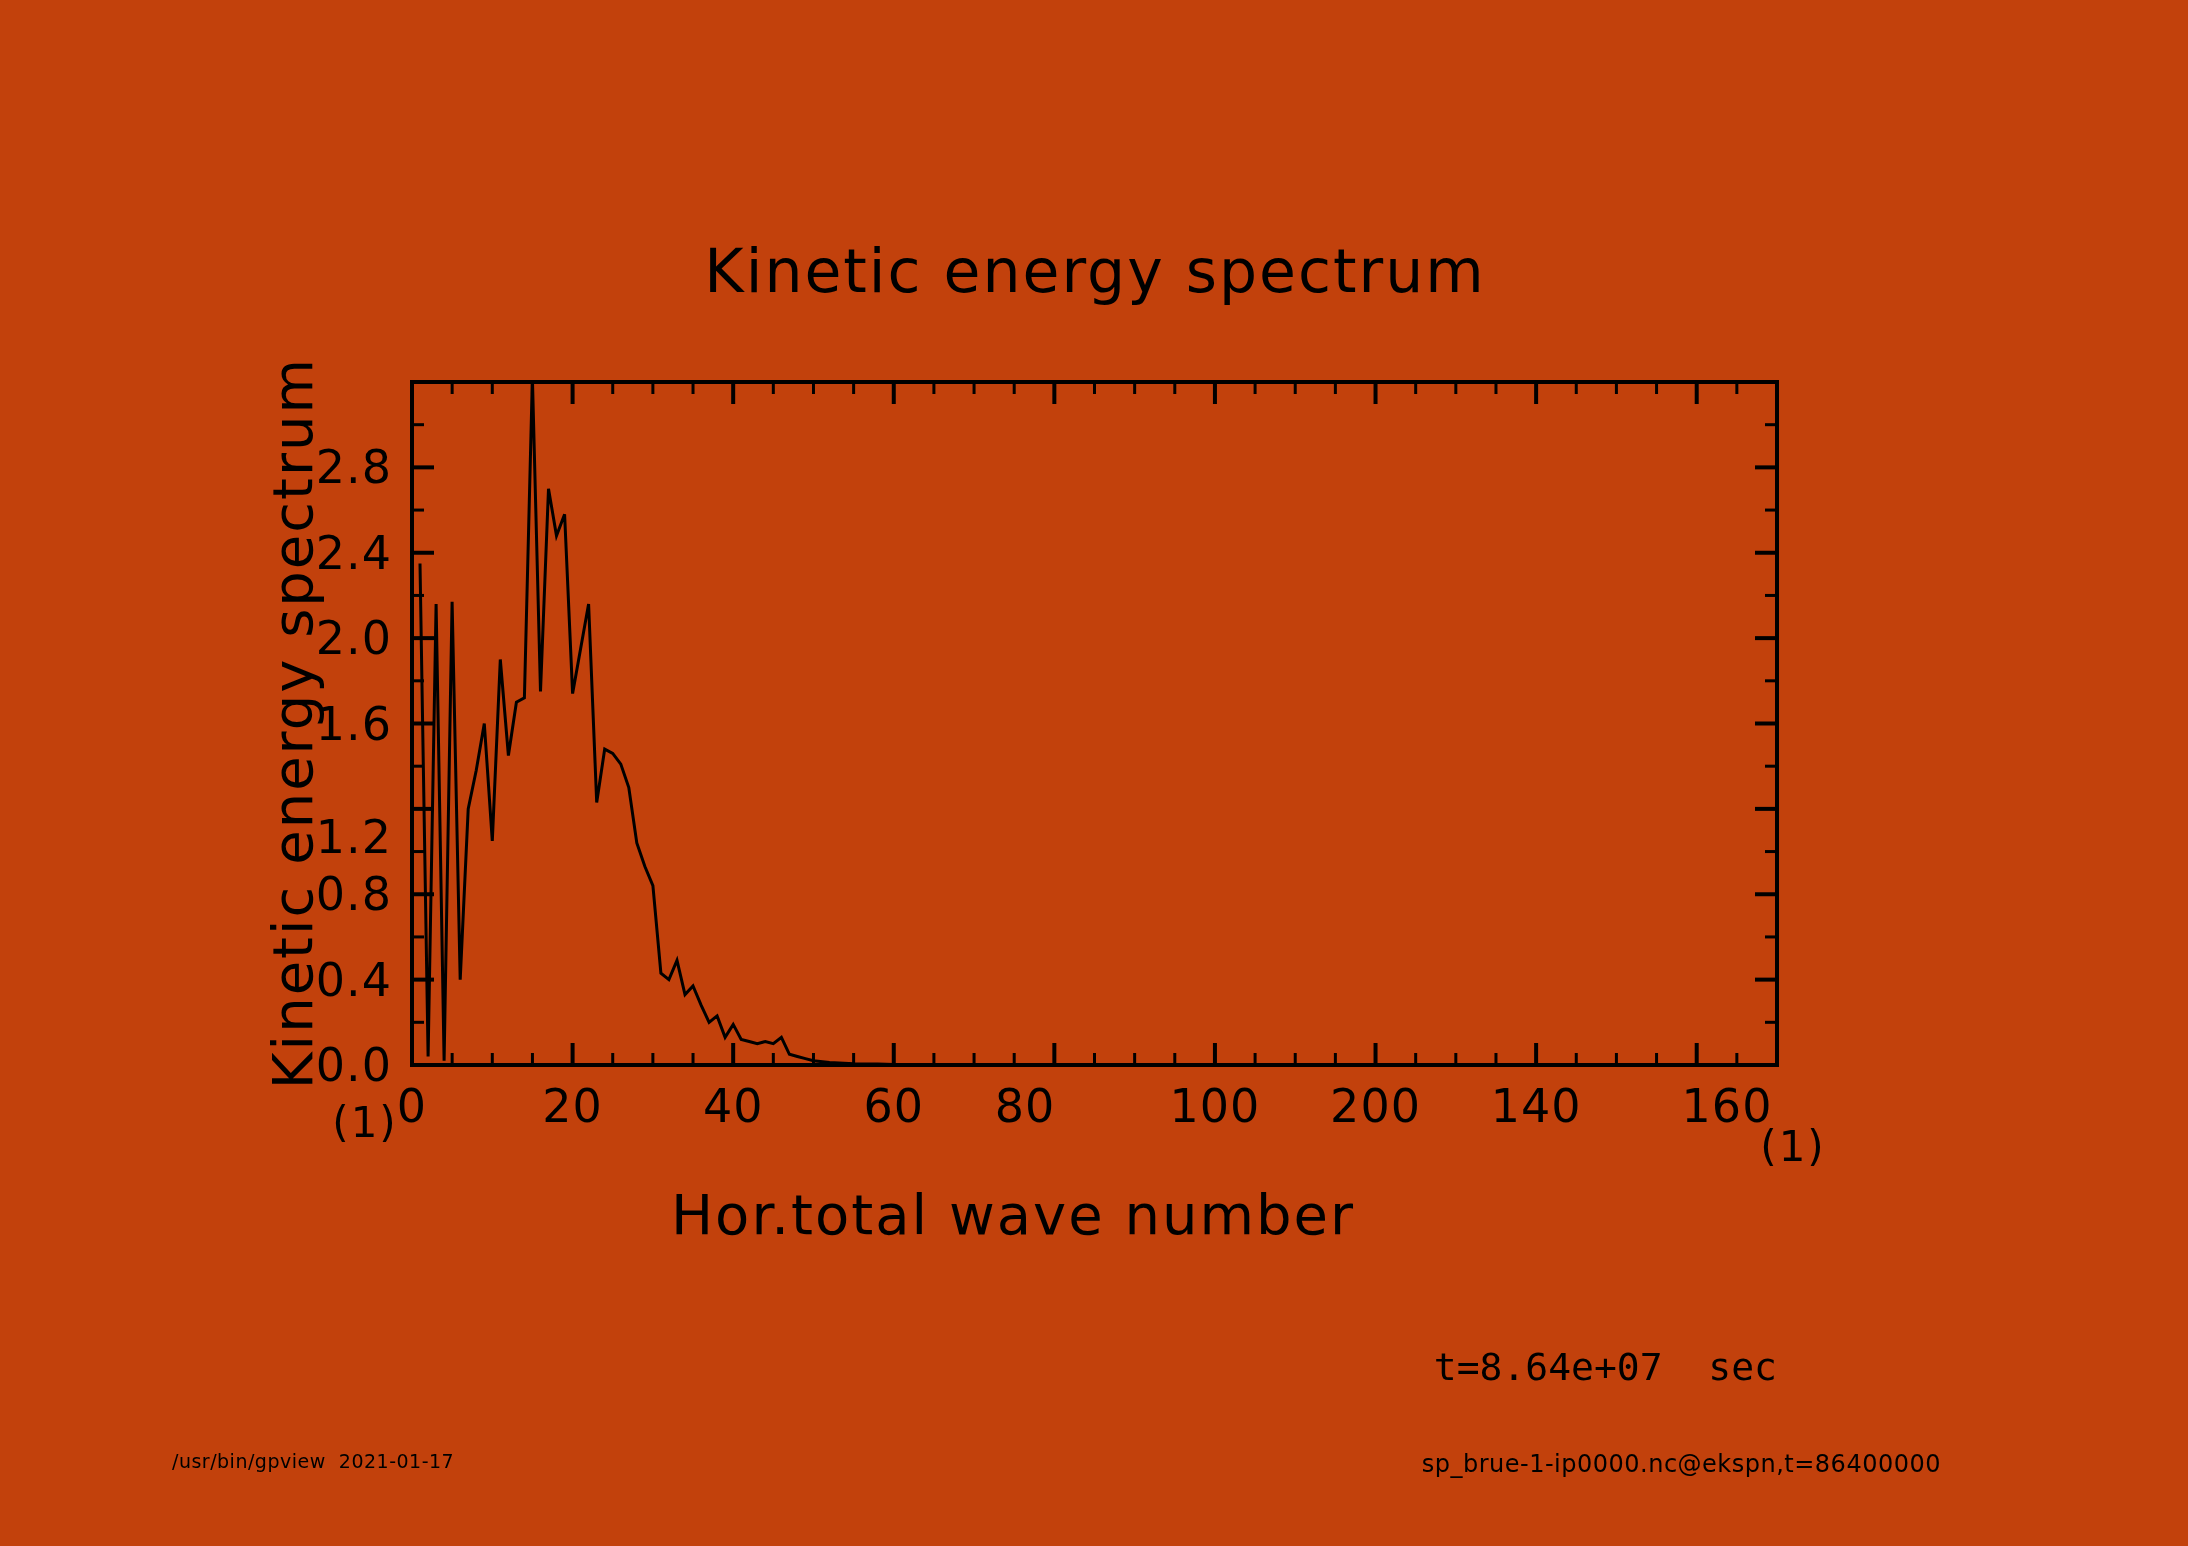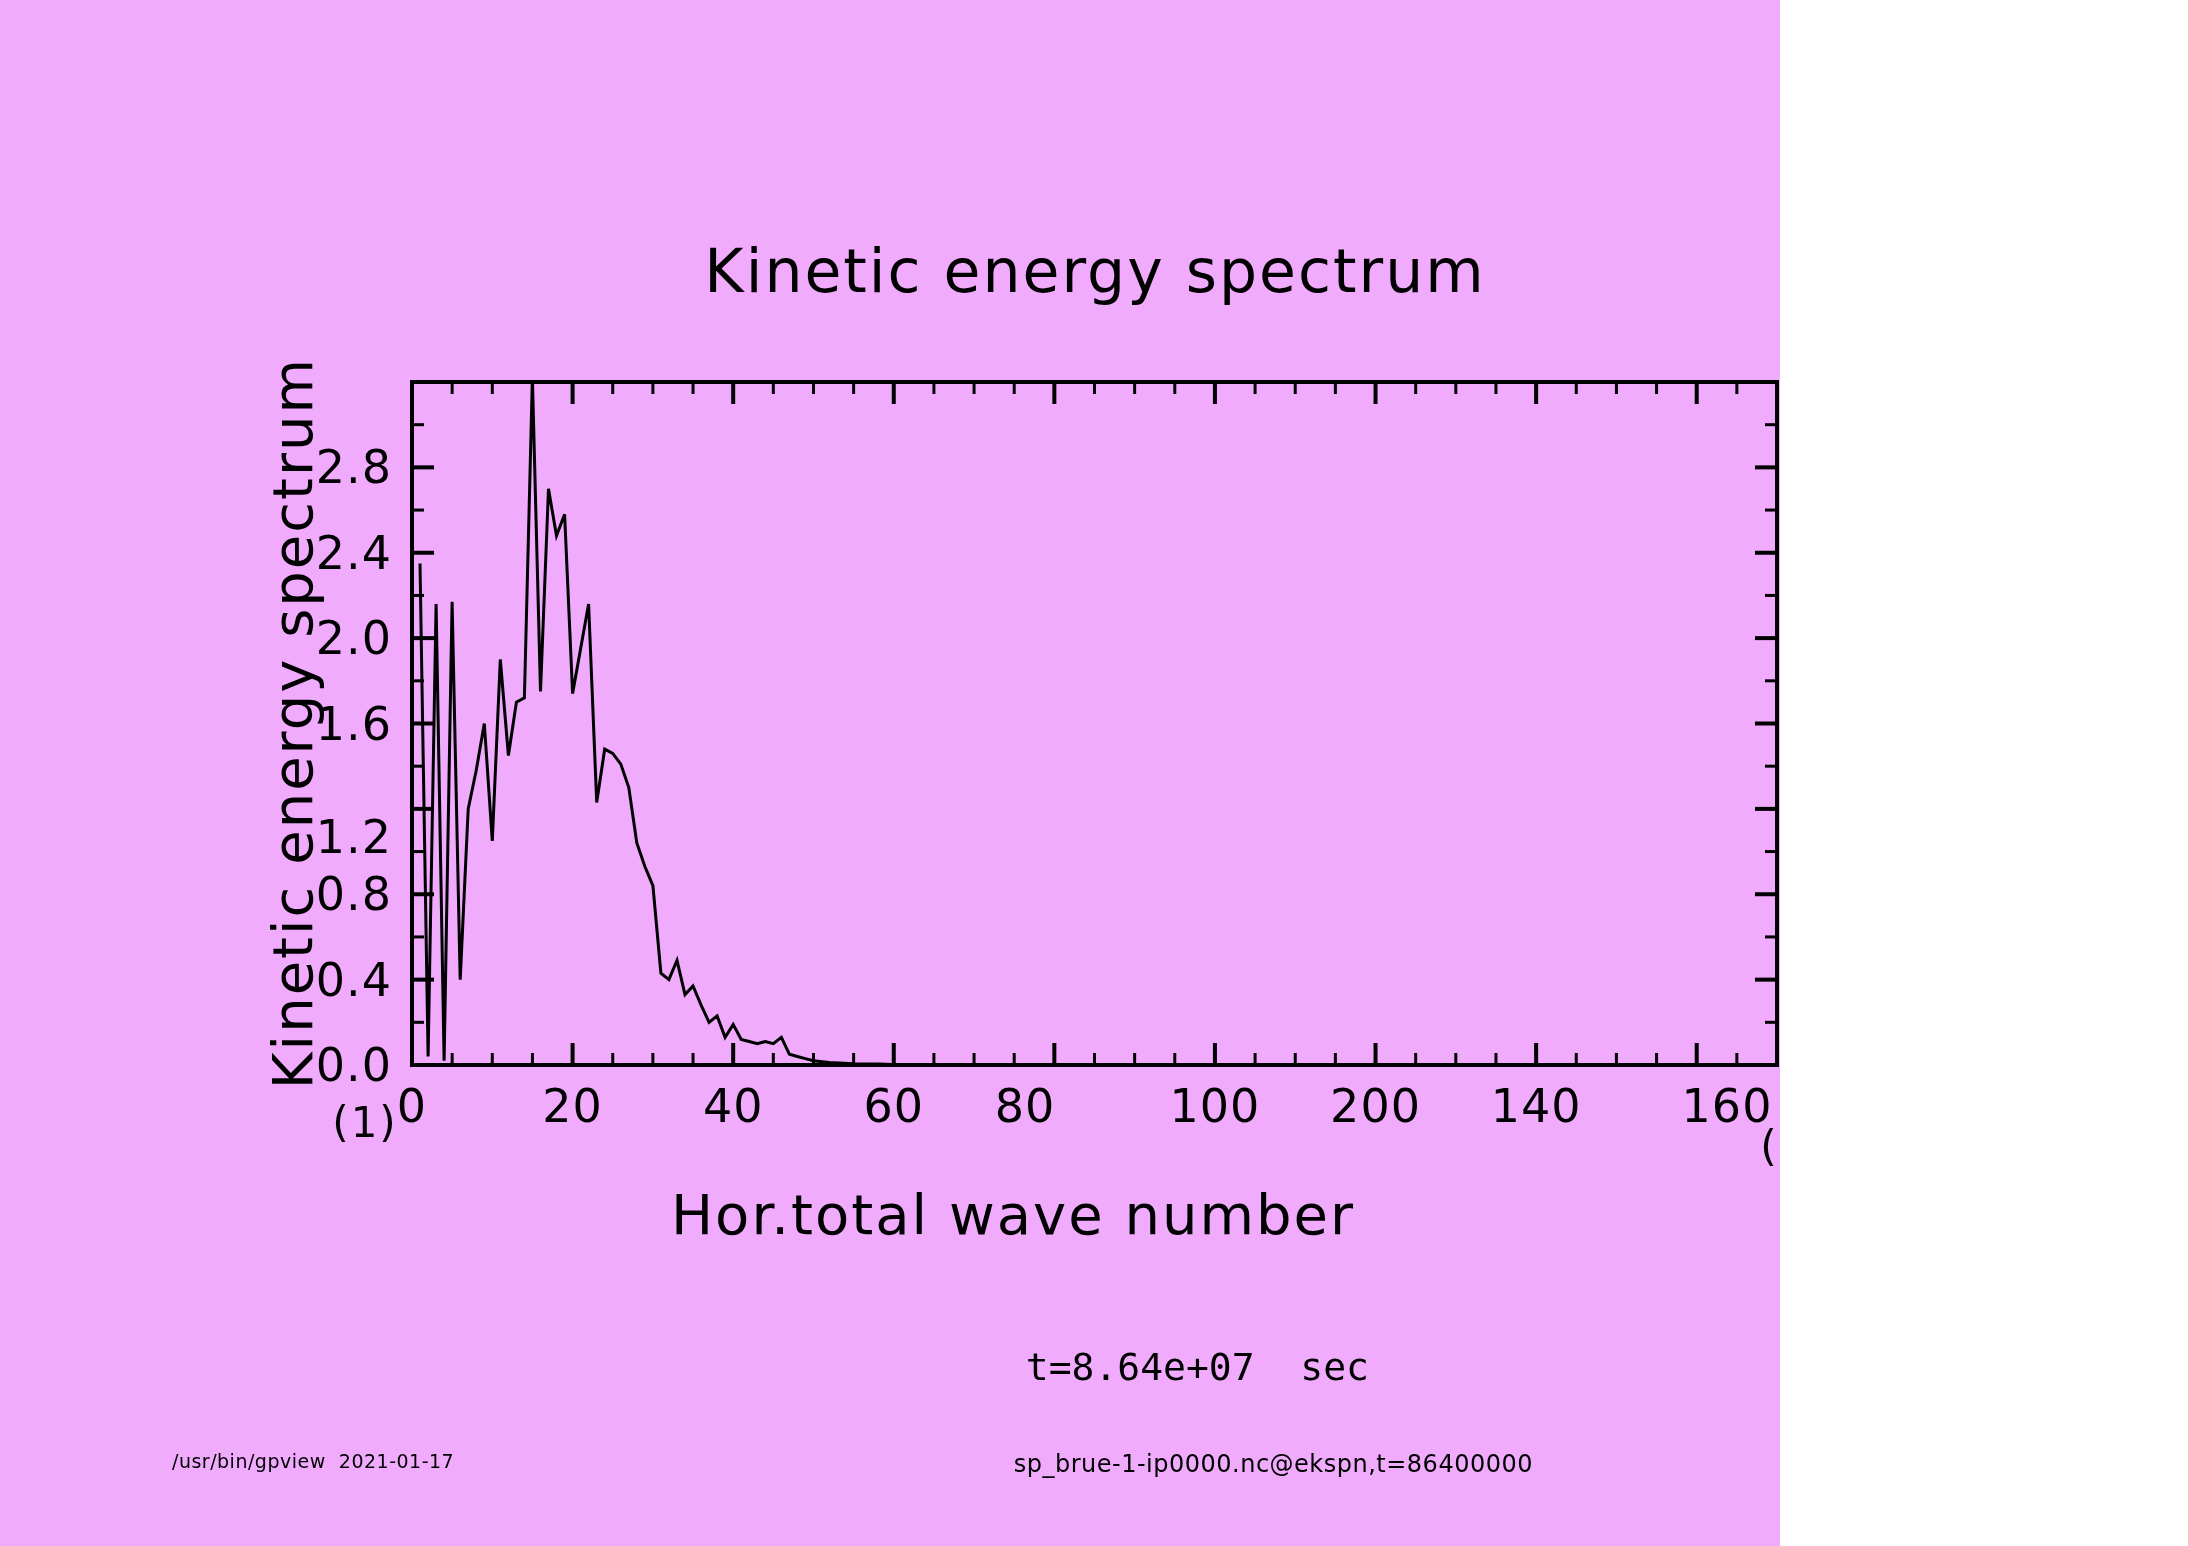--- a/index.html
+++ b/index.html
@@ -1,19 +1,19 @@
 <!DOCTYPE html>
 <html><head>
 <meta charset="utf-8">
 <style>
   html,body{margin:0;padding:0;background:#fff;}
   .canvas{
     position:relative;
-    width:1780px;height:1546px;
-    background:#f0abfc;
+    width:2188px;height:1546px;
+    background:#c2410c;
     font-family:"DejaVu Sans", sans-serif;
     color:#000;
     overflow:hidden;
   }
   .abs{position:absolute;white-space:pre;}
   .title{
     top:236px;left:1095px;transform:translateX(-50%);
     font-size:60px;letter-spacing:2px;font-weight:400;
   }
   .ylabel{

